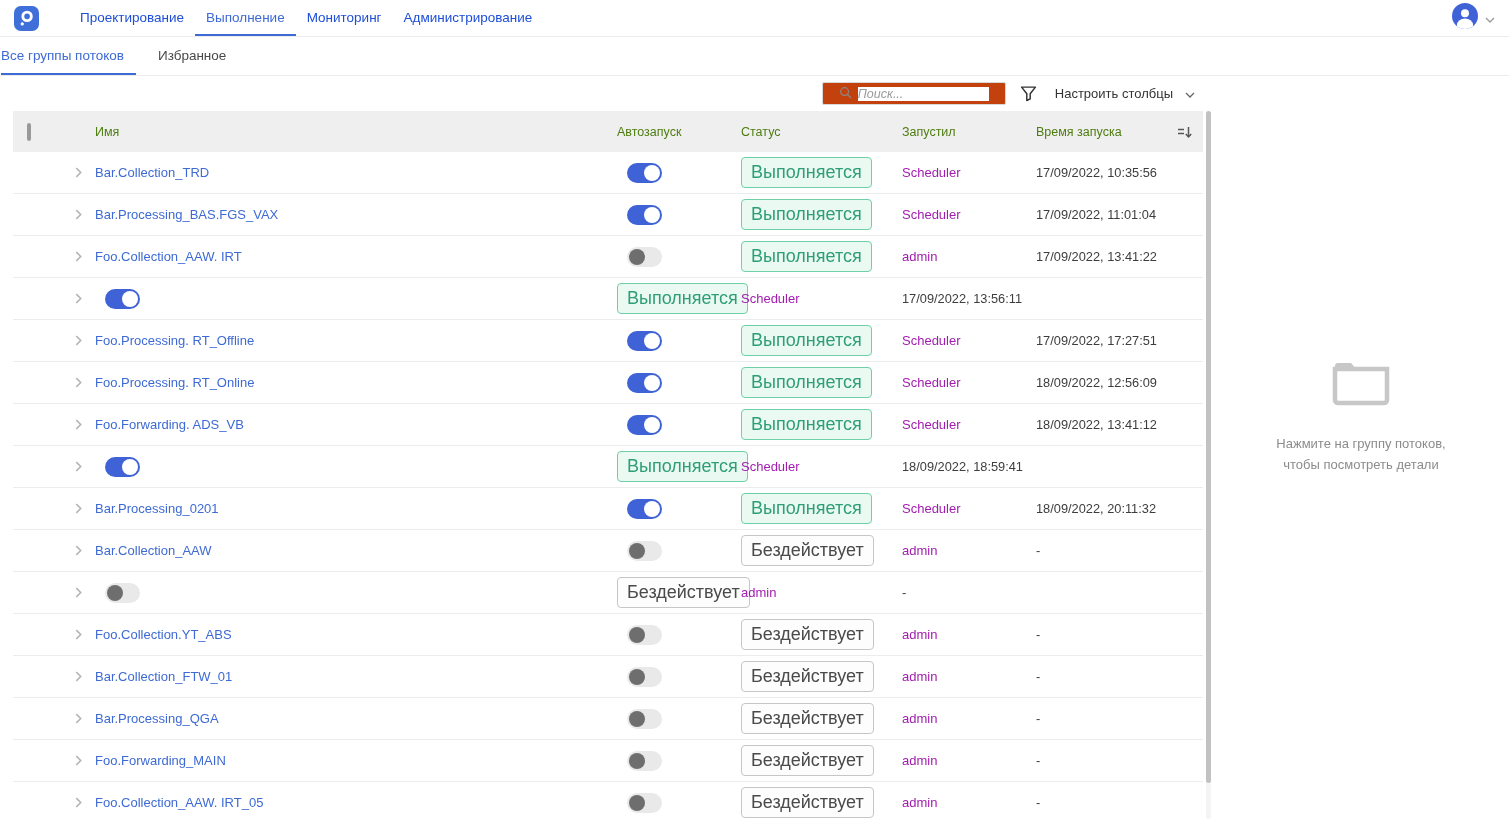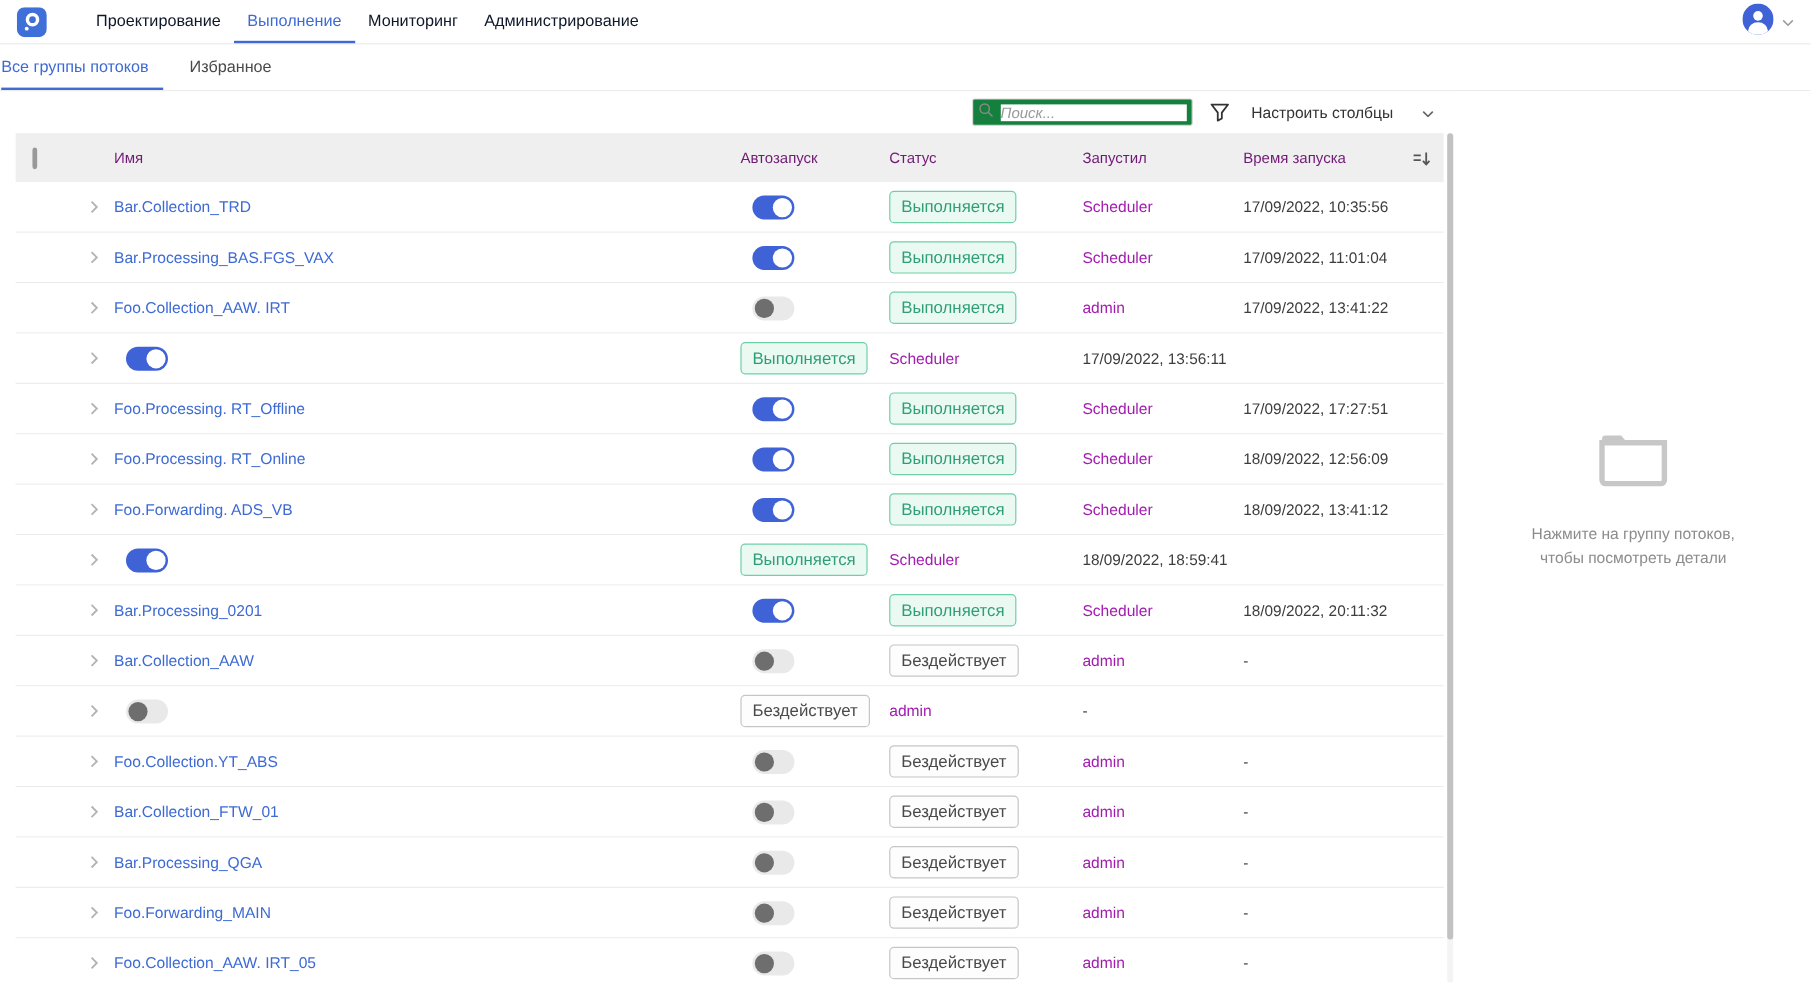--- a/index.html
+++ b/index.html
@@ -29,21 +29,21 @@
     border-bottom:1px solid var(--border);
     display:flex;
     align-items:stretch;
     padding:0 14px;
   }
   .logo{align-self:center;margin-right:30px;display:flex;align-items:center;cursor:pointer;}
   .nav-items{display:flex;align-items:stretch;}
   .nav-item{
     display:flex;align-items:center;
     padding:0 11px;
-    font-size:13.5px;color:#0f172a;
+    font-size:13.5px;color:#1d4ed8;
     cursor:pointer;border-bottom:2px solid transparent;
   }
   .nav-item.active{color:var(--accent);border-bottom-color:var(--accent);}
   .nav-right{margin-left:auto;display:flex;align-items:center;gap:7px;cursor:pointer;}
   
   .tabs{
     height:39px;
     border-bottom:1px solid var(--border);
     display:flex;align-items:stretch;
     padding:0 1px;
@@ -59,42 +59,42 @@
   
   .table-region{position:absolute;left:13px;top:76px;width:1190px;}
   .toolbar{
     height:35px;display:flex;align-items:center;justify-content:flex-end;
     padding-right:8px;
   }
   .search-box{
     width:184px;height:23px;
     border:1px solid #d8d8d8;border-radius:2px;
     display:flex;align-items:center;gap:6px;
-    padding:0 4px;background:#15803d;
+    padding:0 16px;background:#c2410c;
   }
   .search-box input{
     border:none;outline:none;flex:1;font-size:12.5px;
     font-family:"Liberation Sans",sans-serif;color:#333;min-width:0;
   }
   .search-box input::placeholder{color:#999;font-style:italic;}
   .funnel-btn{margin-left:14px;display:flex;align-items:center;cursor:pointer;}
   .columns-btn{
-    margin-left:18px;display:flex;align-items:center;gap:24px;
+    margin-left:18px;display:flex;align-items:center;gap:12px;
     font-size:13px;color:#333;cursor:pointer;
   }
   
   .tgrid{
     display:grid;
     grid-template-columns:49px 33px 522px 124px 161px 134px 138px 29px;
     align-items:center;
   }
   .thead{
     background:var(--header-bg);
     height:41px;
-    font-size:12.5px;color:#701a75;
+    font-size:12.5px;color:#4d7c0f;
   }
   .trow{
     height:42px;
     border-bottom:1px solid var(--border);
     font-size:13px;background:#fff;
   }
   .cell{overflow:visible;white-space:nowrap;}
   .c-check{padding-left:14px;}
   .checkbox{
     width:17px;height:17px;border:2px solid #999;border-radius:2px;
@@ -110,21 +110,21 @@
   }
   .toggle.on{background:var(--toggle-on);}
   .toggle.off{background:#e9e9e9;}
   .toggle .knob{
     position:absolute;top:2px;width:16px;height:16px;border-radius:50%;
   }
   .toggle.on .knob{right:2px;background:#fff;}
   .toggle.off .knob{left:2px;background:#6e6e6e;}
   .badge{
     display:inline-block;padding:4px 9px;border-radius:4px;
-    font-size:14px;border:1px solid;line-height:1.2;
+    font-size:18px;border:1px solid;line-height:1.2;
   }
   .badge.running{color:var(--run-text);border-color:var(--run-border);background:var(--run-bg);}
   .badge.idle{color:var(--idle-text);border-color:var(--idle-border);background:var(--idle-bg);}
   .c-by{color:#a21caf;}
   .c-time{color:#3d3d3d;font-size:12.8px;}
   .c-sort{display:flex;justify-content:flex-start;padding-left:2px;}
   .sort-btn{cursor:pointer;display:flex;align-items:center;}
   
   .vscroll{
     position:absolute;left:1206px;top:111px;width:5px;height:708px;

